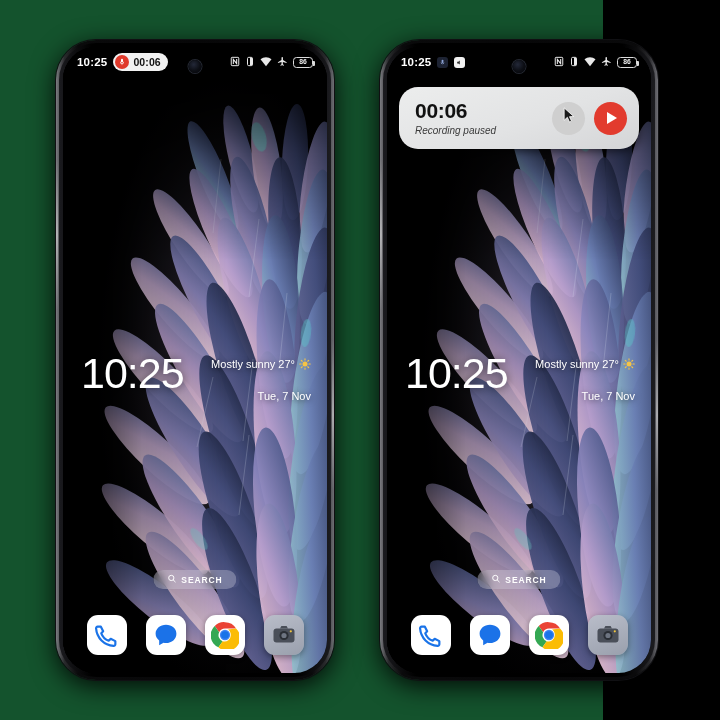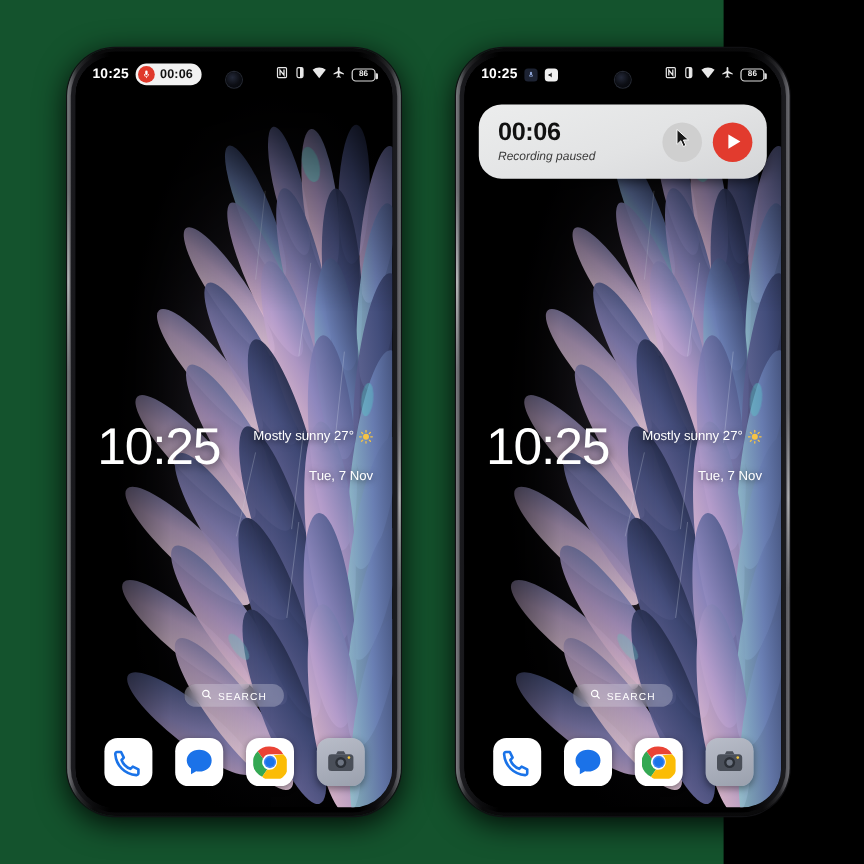--- a/index.html
+++ b/index.html
@@ -125,21 +125,21 @@
   .wx-line2{ font-size:11px; margin-top:18px; }
 
   
   .searchpill{
     position:absolute; bottom:84px; left:50%; transform:translateX(-50%);
     display:flex; align-items:center; gap:5px;
     background:rgba(225,225,235,.30); border-radius:13px;
     padding:4px 14px; z-index:5;
     backdrop-filter:blur(4px);
   }
-  .searchpill span{ color:#fff; font-size:8.5px; font-weight:normal; letter-spacing:.9px; }
+  .searchpill span{ color:#fff; font-size:8.5px; font-weight:bold; letter-spacing:.9px; }
 
   
   .dock{
     position:absolute; bottom:18px; left:0; right:0; z-index:5;
     display:flex; justify-content:space-around; align-items:center;
     padding:0 14px;
   }
   .appicon{ width:40px;height:40px;border-radius:11px; display:flex;align-items:center;justify-content:center; overflow:hidden;
             box-shadow:0 2px 6px rgba(0,0,0,.4); }
   .ap-white{ background:#fff; }

